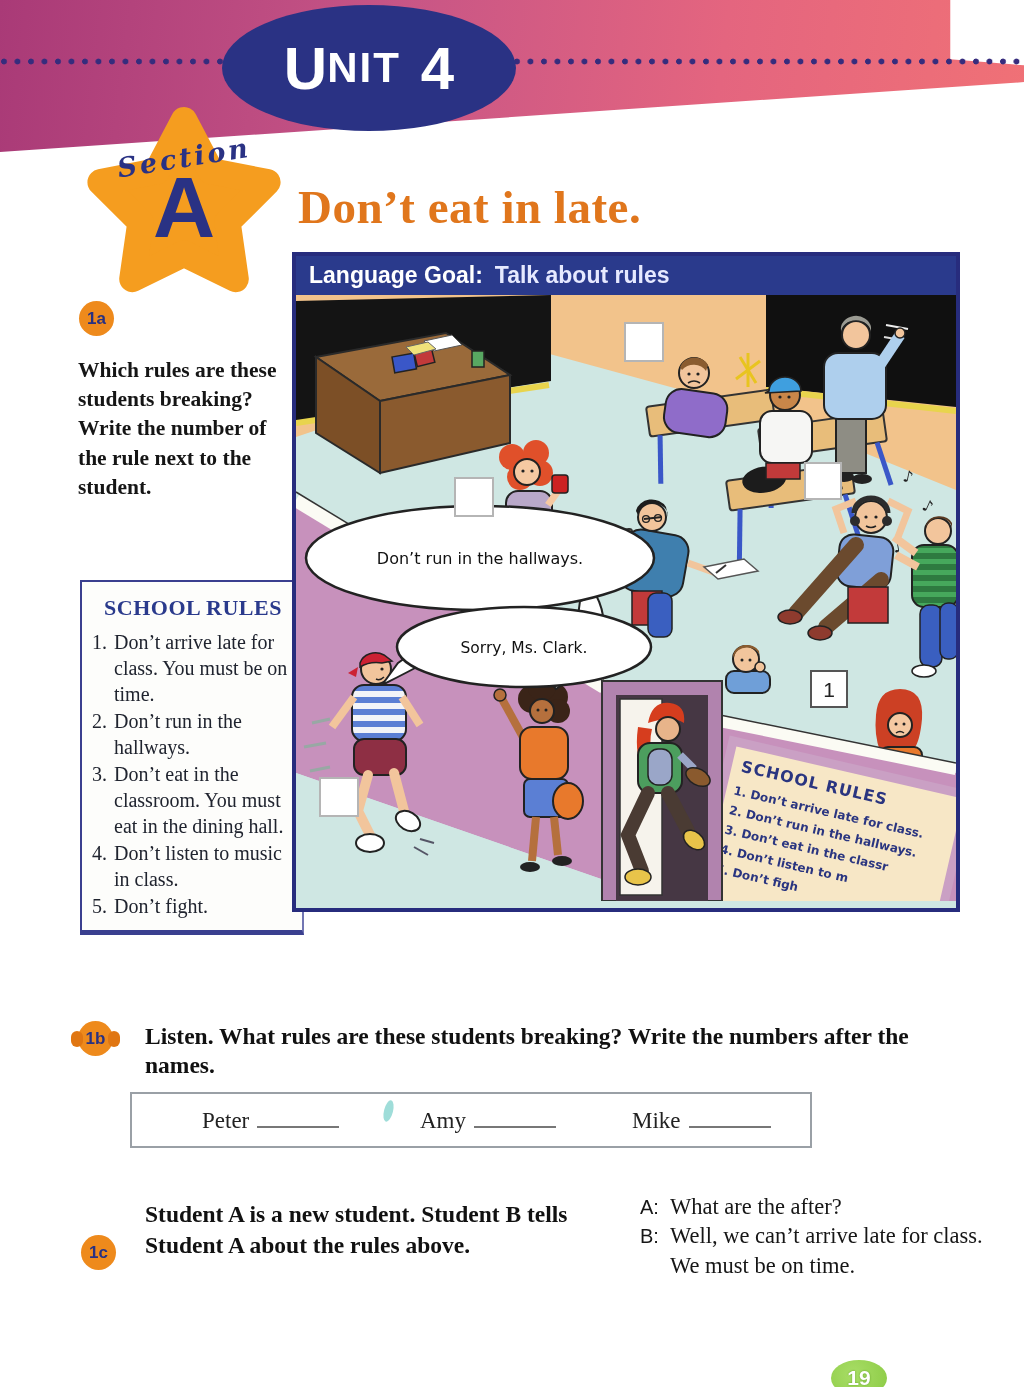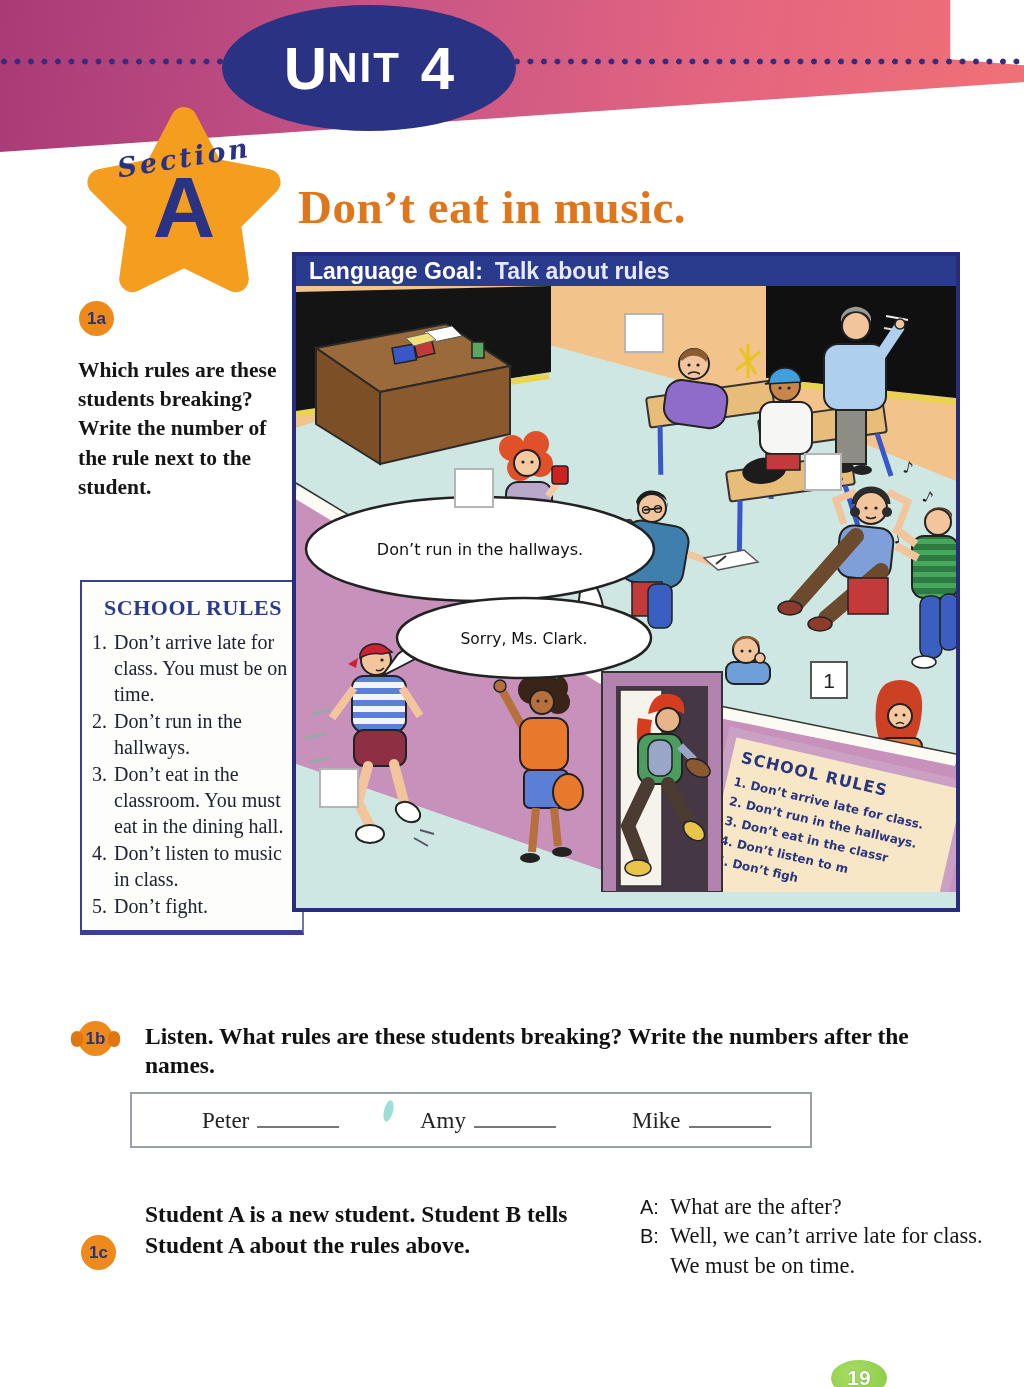--- a/index.html
+++ b/index.html
@@ -45,21 +45,21 @@
   .rules-box{position:absolute;left:80px;top:580px;width:224px;background:#fdfdfb;
         border:2px solid #3a3f8f;border-bottom-width:5px;border-right-color:#7276b3;
         padding:13px 8px 10px 10px;box-sizing:border-box;}
   .rules-title{text-align:center;color:#2a3a8c;font-weight:bold;font-size:22px;letter-spacing:0.5px;}
   .rules-list{margin:8px 0 0 0;padding:0;list-style:none;color:#20242f;font-size:20px;line-height:1.3;}
   .rules-list li{display:flex;margin-bottom:1px;}
   .rules-list .rnum{flex:none;width:22px;}
   
   .illus{position:absolute;left:292px;top:252px;width:668px;height:660px;box-sizing:border-box;
         border:4px solid #272c7d;background:#cfe7e3;}
-  .lang-bar{height:30px;background:#2a3a8c;display:flex;align-items:center;padding:0 13px;
+  .lang-bar{height:39px;background:#2a3a8c;display:flex;align-items:center;padding:0 13px;
         font-family:"Liberation Sans",sans-serif;font-size:23px;}
   .lang-bar .lg-label{color:#ffffff;font-weight:bold;}
   .lang-bar .lg-text{color:#e6e9ff;font-weight:bold;margin-left:12px;}
   
   .txt-1b{position:absolute;left:145px;top:1022px;width:820px;color:#111;
         font-weight:bold;font-size:23.5px;line-height:1.25;}
   .names-box{position:absolute;left:130px;top:1092px;width:682px;height:56px;
         border:2px solid #9aa0a6;background:#fff;box-sizing:border-box;}
   .name-item{position:absolute;top:12px;font-size:23px;color:#222;}
   .name-peter{left:70px;} .name-amy{left:288px;} .name-mike{left:500px;}
@@ -94,21 +94,21 @@
   </div>
 
   <div class="star-wrap">
     <svg width="216" height="216" viewBox="-18 -18 246 246">
       <polygon points="105,5 135.6,63 200,75.6 154.5,121 163.8,185.9 105,157 46.2,185.9 55.5,121 10,75.6 74.4,63" fill="#f59d1f" stroke="#f59d1f" stroke-width="30" stroke-linejoin="round"></polygon>
     </svg>
     <div class="section-label">Section</div>
     <div class="section-letter">A</div>
   </div>
 
-  <div class="sec-title">Don’t eat in music.</div>
+  <div class="sec-title">Don’t eat in late.</div>
 
   <div class="badge badge-1a">
     <span>1a</span>
   </div>
   <div class="txt-1a">Which rules are these students breaking? Write the number of the rule next to the student.</div>
 
   <div class="rules-box">
     <div class="rules-title">SCHOOL RULES</div>
     <ol class="rules-list">
       <li>

